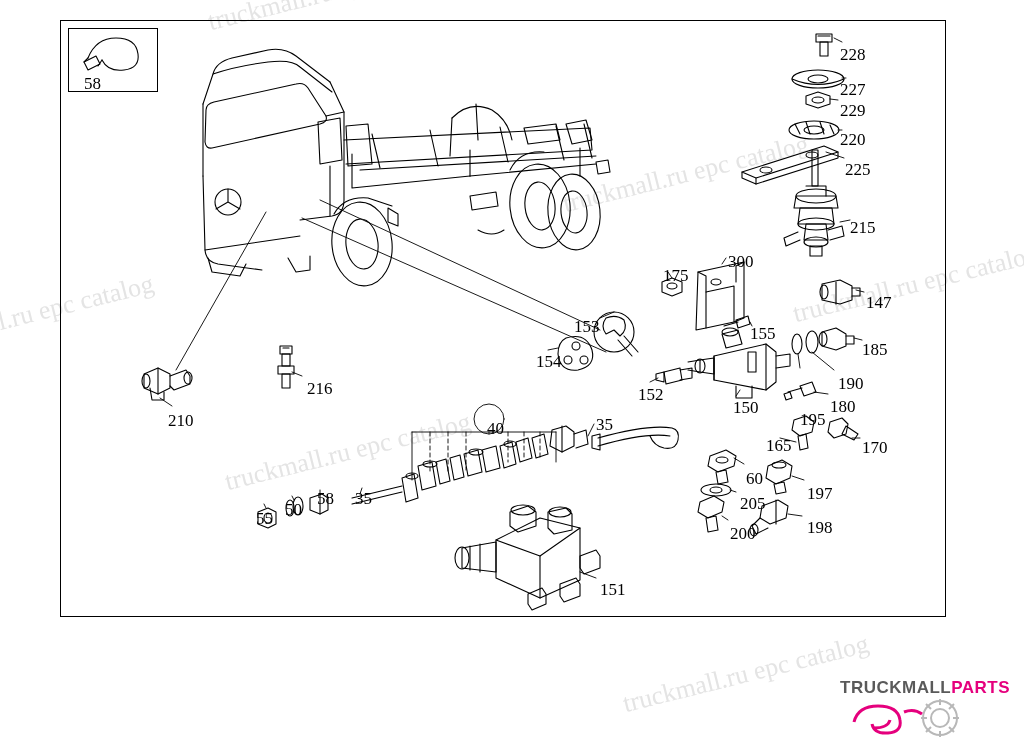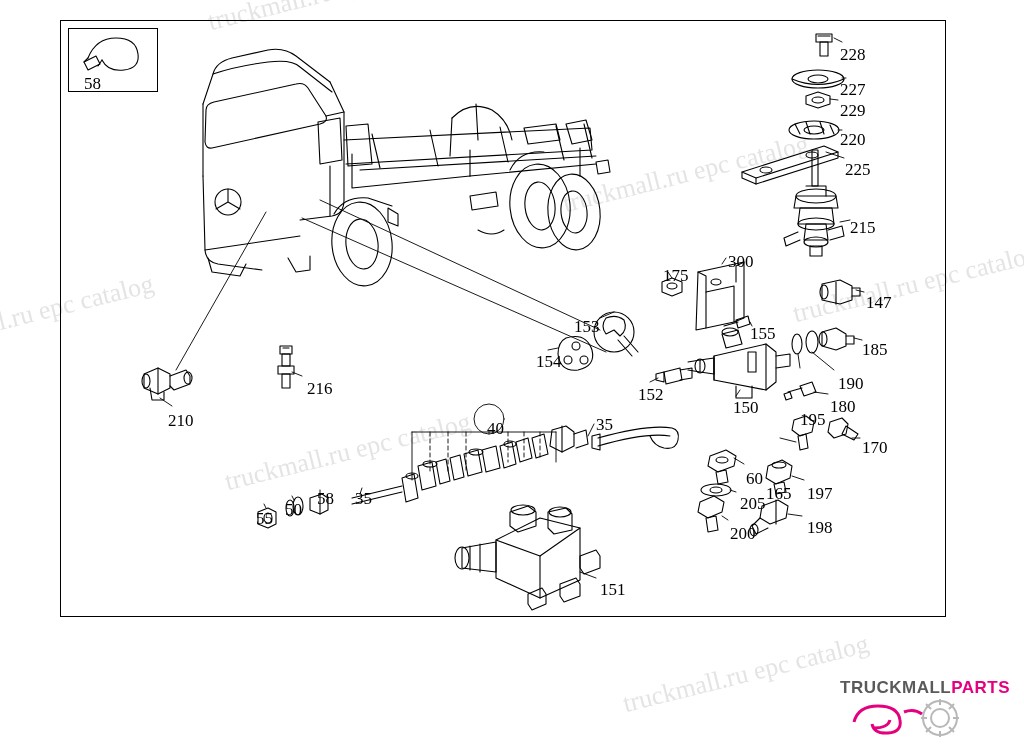--- a/index.html
+++ b/index.html
@@ -467,21 +467,21 @@
       <div class="lbl" style="left: 840px; top: 101px;">229</div>
       <div class="lbl" style="left: 840px; top: 130px;">220</div>
       <div class="lbl" style="left: 845px; top: 160px;">225</div>
       <div class="lbl" style="left: 850px; top: 218px;">215</div>
       <div class="lbl" style="left: 866px; top: 293px;">147</div>
       <div class="lbl" style="left: 862px; top: 340px;">185</div>
       <div class="lbl" style="left: 838px; top: 374px;">190</div>
       <div class="lbl" style="left: 800px; top: 374px; margin-top: 36px;">195</div>
       <div class="lbl" style="left: 830px; top: 397px;">180</div>
       <div class="lbl" style="left: 862px; top: 438px;">170</div>
-      <div class="lbl" style="left: 766px; top: 436px; margin-top: 48px;">165</div>
+      <div class="lbl" style="left: 766px; top: 436px;">165</div>
       <div class="lbl" style="left: 663px; top: 266px;">175</div>
       <div class="lbl" style="left: 728px; top: 252px;">300</div>
       <div class="lbl" style="left: 750px; top: 324px;">155</div>
       <div class="lbl" style="left: 574px; top: 317px;">153</div>
       <div class="lbl" style="left: 536px; top: 352px;">154</div>
       <div class="lbl" style="left: 638px; top: 385px;">152</div>
       <div class="lbl" style="left: 733px; top: 398px;">150</div>
       <div class="lbl" style="left: 307px; top: 379px;">216</div>
       <div class="lbl" style="left: 168px; top: 411px;">210</div>
       <div class="lbl" style="left: 487px; top: 419px;">40</div>

